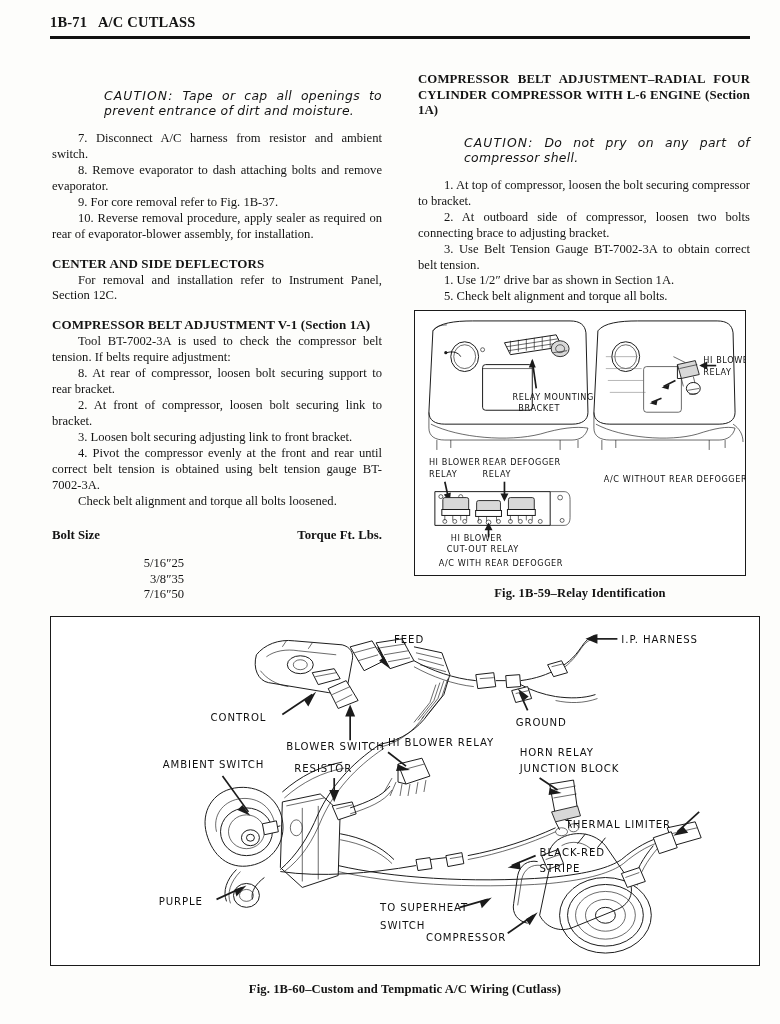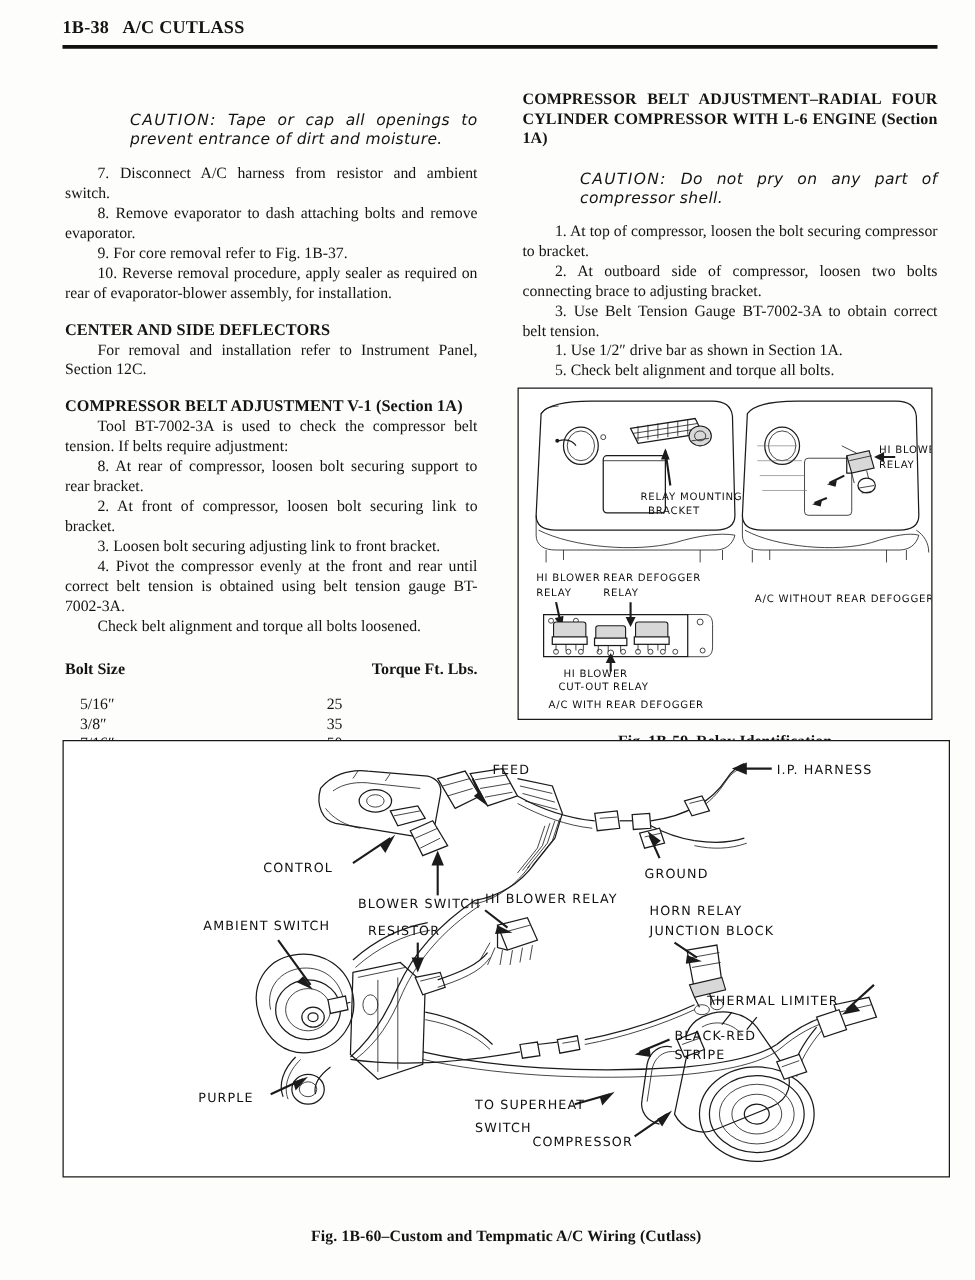--- a/index.html
+++ b/index.html
@@ -100,32 +100,32 @@
     font-size: 12.6px;
   }
   .torque th {
     font-weight: bold;
     font-size: 12.8px;
     padding: 0 0 13px 0;
   }
   .torque th.l { text-align: left; }
   .torque th.r { text-align: right; }
   .torque td { padding: 0; line-height: 1.22; }
-  .torque td.l { text-align: left; padding-left: 12px; }
-  .torque td.r { text-align: center; padding-right: 18px; }
+  .torque td.l { text-align: right; padding-left: 12px; }
+  .torque td.r { text-align: left; padding-right: 18px; }
 
   
   .figbox {
     position: absolute;
     border: 1.6px solid #1a1a1a;
     background: #fff;
     box-sizing: border-box;
   }
   #fig-59-box { left: 414px; top: 310px; width: 332px; height: 266px; }
-  #fig-60-box { left: 50px;  top: 592px; width: 710px; height: 350px; }
+  #fig-60-box { left: 50px;  top: 616px; width: 710px; height: 350px; }
 
   .figcap {
     position: absolute;
     text-align: center;
     font-weight: bold;
     font-size: 12.6px;
     letter-spacing: .1px;
   }
   #fig-59-cap { left: 414px; top: 586px; width: 332px; }
   #fig-60-cap { left: 50px;  top: 982px; width: 710px; }
@@ -151,21 +151,21 @@
   .fillw { fill: #ffffff; stroke: #1b1b1b; stroke-width: 1; }
   .fillg { fill: #d8d8d8; stroke: #1b1b1b; stroke-width: .9; }
   .fillk { fill: #1b1b1b; }
 </style>
 </head>
 <body>
 
 <div class="page">
 
   <div class="runhead">
-    <div class="runhead-text">1B-38   A/C CUTLASS</div>
+    <div class="runhead-text">1B-71   A/C CUTLASS</div>
   </div>
   <div class="runhead-rule"></div>
 
   <div class="col col-left">
 
     <p class="caution indent-l"><span class="lead">CAUTION:</span><span> Tape or cap all openings to prevent entrance of dirt and moisture.</span></p>
 
     <p class="body-p">7. Disconnect A/C harness from resistor and ambient switch.</p>
     <p class="body-p">8. Remove evaporator to dash attaching bolts and remove evaporator.</p>
     <p class="body-p">9. For core removal refer to Fig. 1B-37.</p>

